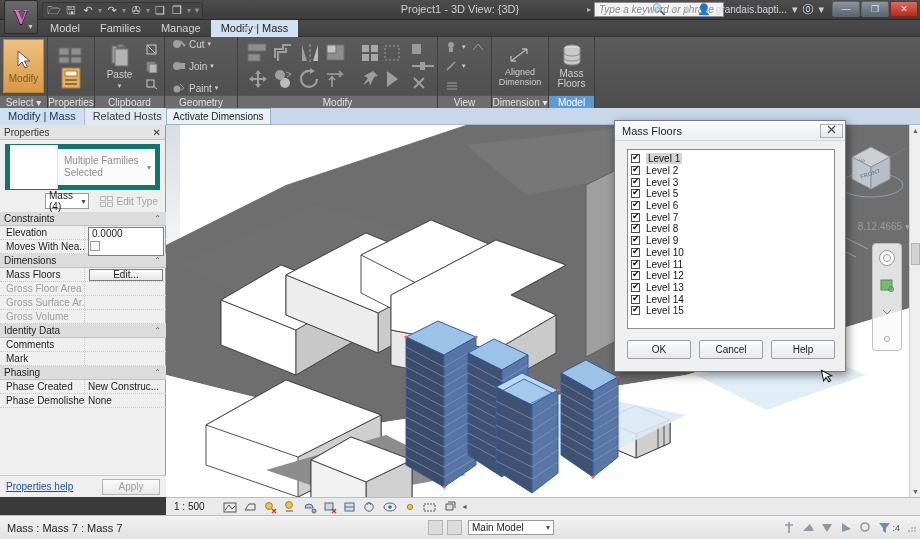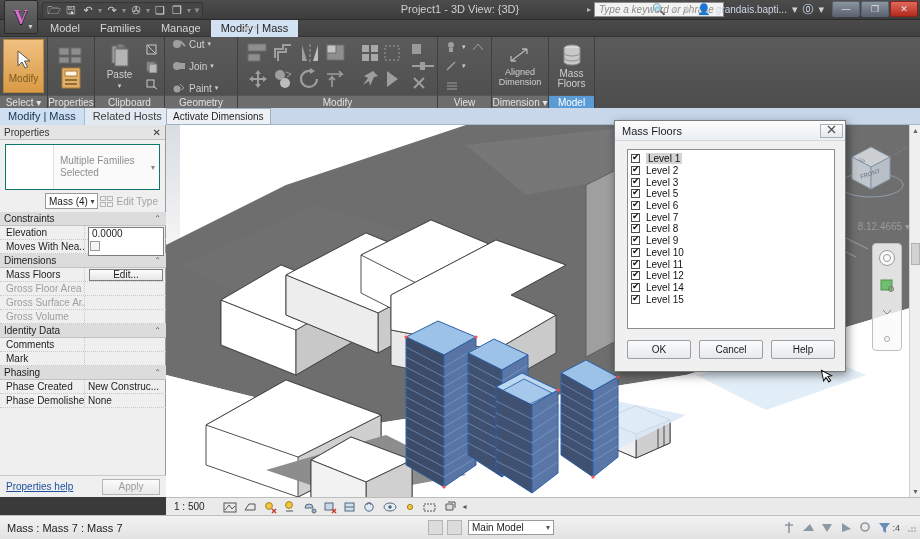--- a/index.html
+++ b/index.html
@@ -105,26 +105,26 @@
            background:#c8d8ea; border-bottom:1px solid #a4b8cc;}
   .optbtn{ position:absolute; left:0; top:0; height:17px; line-height:16px; padding:0 6px;
            background:#edf1f5; border:1px solid #9fb0c2; font-size:10px; color:#1e1e1e;}
 
   
   .props{ position:absolute; left:0; top:125px; width:166px; height:372px; background:#efefef;
           border-right:1px solid #9a9a9a;}
   .props .hdr{ height:15px; background:#e4e4e4; border-bottom:1px solid #c2c2c2;
                display:flex; align-items:center; justify-content:space-between; padding:0 4px;
                color:#333; font-size:10px;}
-  .typeprev{ margin:4px 5px 3px 5px; height:46px; background:#fafafa; border:1px solid #0f766e;
+  .typeprev{ margin:4px 5px 3px 5px; height:46px; background:#fafafa; border:5px solid #0f766e;
              display:flex; align-items:center; }
   .typeprev .swatch{ width:48px; height:44px; background:#fff; border-right:1px solid #e2e2e2;}
   .typeprev .txt{ flex:1; color:#8e8e8e; font-size:10px; line-height:12px; padding-left:6px;}
   .typeprev .dd{ width:12px; color:#888; font-size:8px; text-align:center;}
-  .typesel{ margin:2px 5px; display:flex; align-items:center; gap:2px;padding-left:40px;}
+  .typesel{ margin:2px 5px; display:flex; align-items:center; gap:11px;padding-left:40px;}
   .combo{ flex:1; height:16px; background:#fff; border:1px solid #9a9a9a;
           display:flex; align-items:center; justify-content:space-between;
           padding:0 3px; font-size:10px; color:#1a1a1a;}
   .combo .cv{ font-size:8px; color:#444;}
   .edittype{ display:flex; align-items:center; gap:3px; color:#a3a3a3; font-size:10px; padding-right:2px;}
 
   .ptable{ margin:3px 0 0 0; width:166px; font-size:10px; color:#1c1c1c;}
   .prow{ display:flex; height:14px; align-items:stretch; border-bottom:1px dotted #c8c8c8;}
   .prow .k{ width:84px; padding-left:6px; line-height:13px; overflow:hidden; white-space:nowrap;}
   .prow .v{ flex:1; line-height:13px; padding-left:3px; border-left:1px dotted #c8c8c8;}
@@ -1010,20 +1010,24 @@
       <div class="litem">
         <span class="cb"></span>
         <span class="lt">Level 11</span>
       </div>
       <div class="litem">
         <span class="cb"></span>
         <span class="lt">Level 12</span>
       </div>
       <div class="litem">
         <span class="cb"></span>
+        <span class="lt">Level 13</span>
+      </div>
+      <div class="litem">
+        <span class="cb"></span>
         <span class="lt">Level 14</span>
       </div>
       <div class="litem">
         <span class="cb"></span>
         <span class="lt">Level 15</span>
       </div>
     </div>
 
     <div class="dbtns">
       <div class="dbtn">OK</div>

